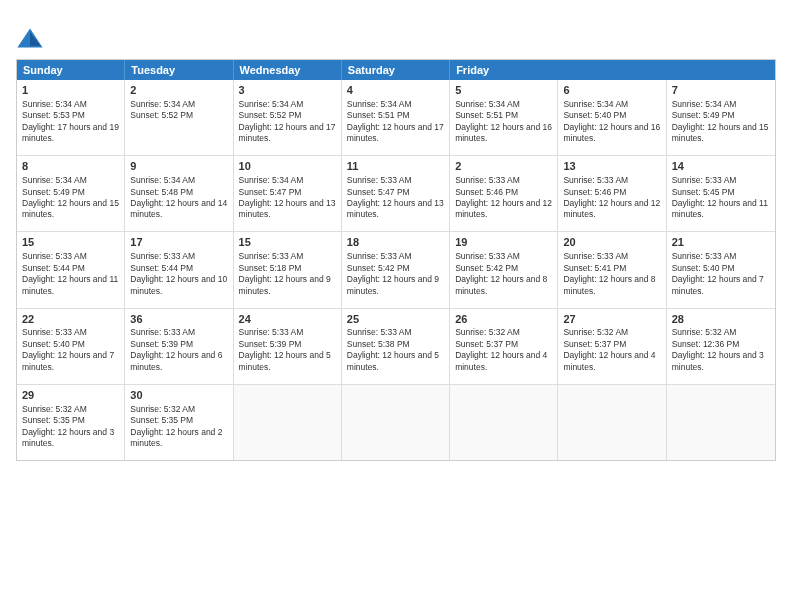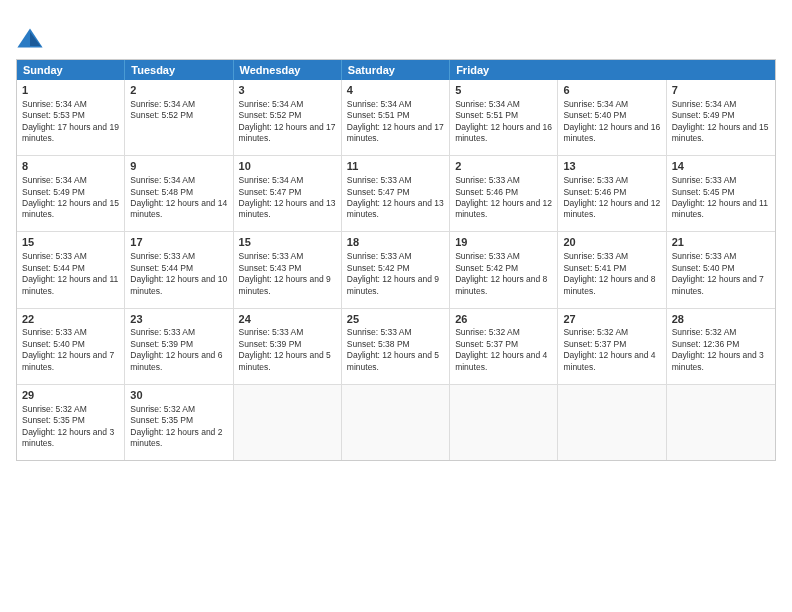--- a/index.html
+++ b/index.html
@@ -153,29 +153,29 @@
           <div class="cal-cell"><span class="day-num">9</span><span>Sunrise: 5:34 AM</span><br><span>Sunset: 5:48 PM</span><br><span>Daylight: 12 hours and 14 minutes.</span></div>
           <div class="cal-cell"><span class="day-num">10</span><span>Sunrise: 5:34 AM</span><br><span>Sunset: 5:47 PM</span><br><span>Daylight: 12 hours and 13 minutes.</span></div>
           <div class="cal-cell"><span class="day-num">11</span><span>Sunrise: 5:33 AM</span><br><span>Sunset: 5:47 PM</span><br><span>Daylight: 12 hours and 13 minutes.</span></div>
           <div class="cal-cell"><span class="day-num">2</span><span>Sunrise: 5:33 AM</span><br><span>Sunset: 5:46 PM</span><br><span>Daylight: 12 hours and 12 minutes.</span></div>
           <div class="cal-cell"><span class="day-num">13</span><span>Sunrise: 5:33 AM</span><br><span>Sunset: 5:46 PM</span><br><span>Daylight: 12 hours and 12 minutes.</span></div>
           <div class="cal-cell"><span class="day-num">14</span><span>Sunrise: 5:33 AM</span><br><span>Sunset: 5:45 PM</span><br><span>Daylight: 12 hours and 11 minutes.</span></div>
         </div>
         <div class="cal-row">
           <div class="cal-cell"><span class="day-num">15</span><span>Sunrise: 5:33 AM</span><br><span>Sunset: 5:44 PM</span><br><span>Daylight: 12 hours and 11 minutes.</span></div>
           <div class="cal-cell"><span class="day-num">17</span><span>Sunrise: 5:33 AM</span><br><span>Sunset: 5:44 PM</span><br><span>Daylight: 12 hours and 10 minutes.</span></div>
-          <div class="cal-cell"><span class="day-num">15</span><span>Sunrise: 5:33 AM</span><br><span>Sunset: 5:43 PM</span><br><span>Daylight: 12 hours and 9 minutes.</span></div>
+          <div class="cal-cell"><span class="day-num">15</span><span>Sunrise: 5:33 AM</span><br><span>Sunset: 5:18 PM</span><br><span>Daylight: 12 hours and 9 minutes.</span></div>
           <div class="cal-cell"><span class="day-num">18</span><span>Sunrise: 5:33 AM</span><br><span>Sunset: 5:42 PM</span><br><span>Daylight: 12 hours and 9 minutes.</span></div>
           <div class="cal-cell"><span class="day-num">19</span><span>Sunrise: 5:33 AM</span><br><span>Sunset: 5:42 PM</span><br><span>Daylight: 12 hours and 8 minutes.</span></div>
           <div class="cal-cell"><span class="day-num">20</span><span>Sunrise: 5:33 AM</span><br><span>Sunset: 5:41 PM</span><br><span>Daylight: 12 hours and 8 minutes.</span></div>
           <div class="cal-cell"><span class="day-num">21</span><span>Sunrise: 5:33 AM</span><br><span>Sunset: 5:40 PM</span><br><span>Daylight: 12 hours and 7 minutes.</span></div>
         </div>
         <div class="cal-row">
           <div class="cal-cell"><span class="day-num">22</span><span>Sunrise: 5:33 AM</span><br><span>Sunset: 5:40 PM</span><br><span>Daylight: 12 hours and 7 minutes.</span></div>
-          <div class="cal-cell"><span class="day-num">23</span><span>Sunrise: 5:33 AM</span><br><span>Sunset: 5:39 PM</span><br><span>Daylight: 12 hours and 6 minutes.</span></div>
+          <div class="cal-cell"><span class="day-num">36</span><span>Sunrise: 5:33 AM</span><br><span>Sunset: 5:39 PM</span><br><span>Daylight: 12 hours and 6 minutes.</span></div>
           <div class="cal-cell"><span class="day-num">24</span><span>Sunrise: 5:33 AM</span><br><span>Sunset: 5:39 PM</span><br><span>Daylight: 12 hours and 5 minutes.</span></div>
           <div class="cal-cell"><span class="day-num">25</span><span>Sunrise: 5:33 AM</span><br><span>Sunset: 5:38 PM</span><br><span>Daylight: 12 hours and 5 minutes.</span></div>
           <div class="cal-cell"><span class="day-num">26</span><span>Sunrise: 5:32 AM</span><br><span>Sunset: 5:37 PM</span><br><span>Daylight: 12 hours and 4 minutes.</span></div>
           <div class="cal-cell"><span class="day-num">27</span><span>Sunrise: 5:32 AM</span><br><span>Sunset: 5:37 PM</span><br><span>Daylight: 12 hours and 4 minutes.</span></div>
           <div class="cal-cell"><span class="day-num">28</span><span>Sunrise: 5:32 AM</span><br><span>Sunset: 12:36 PM</span><br><span>Daylight: 12 hours and 3 minutes.</span></div>
         </div>
         <div class="cal-row">
           <div class="cal-cell"><span class="day-num">29</span><span>Sunrise: 5:32 AM</span><br><span>Sunset: 5:35 PM</span><br><span>Daylight: 12 hours and 3 minutes.</span></div>
           <div class="cal-cell"><span class="day-num">30</span><span>Sunrise: 5:32 AM</span><br><span>Sunset: 5:35 PM</span><br><span>Daylight: 12 hours and 2 minutes.</span></div>
           <div class="cal-cell empty"></div>

